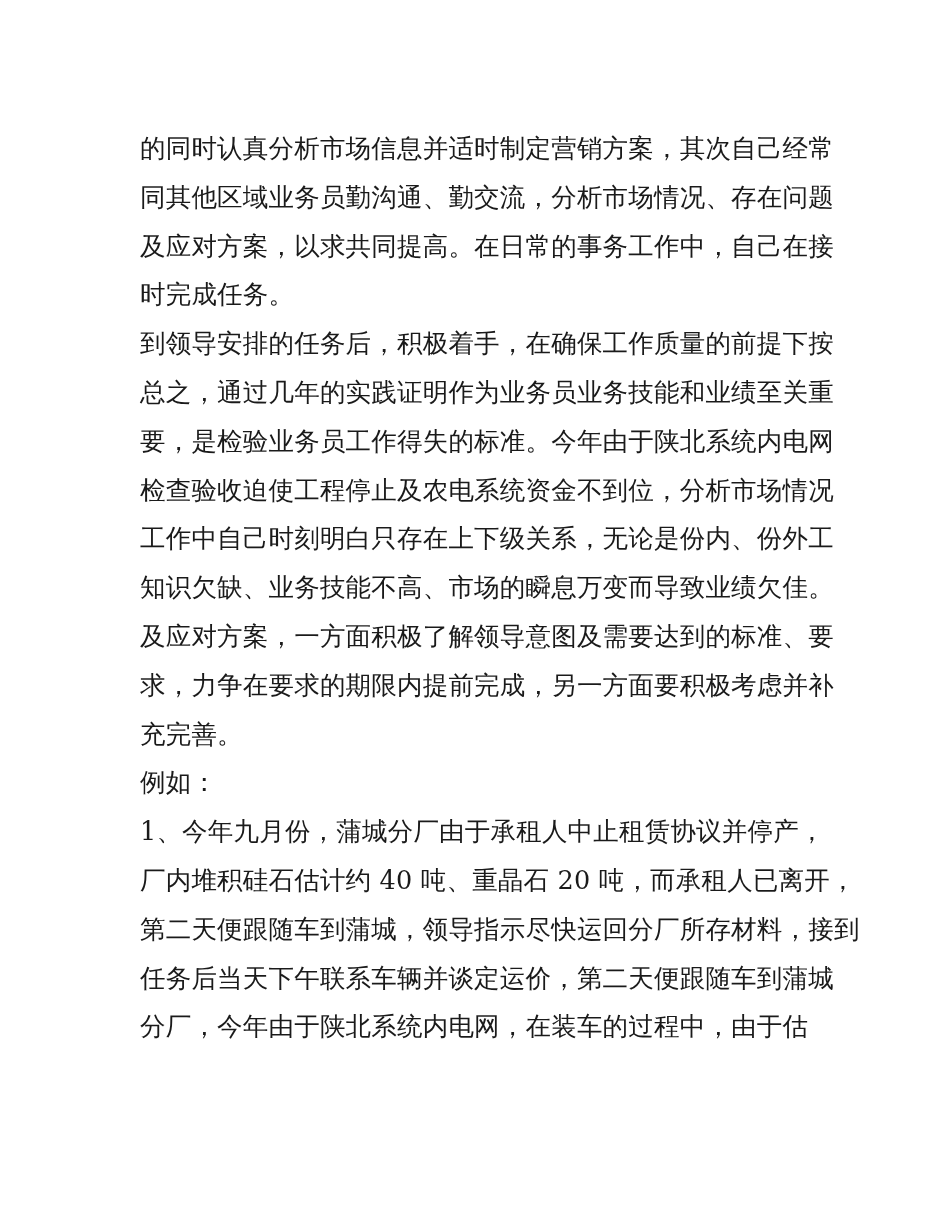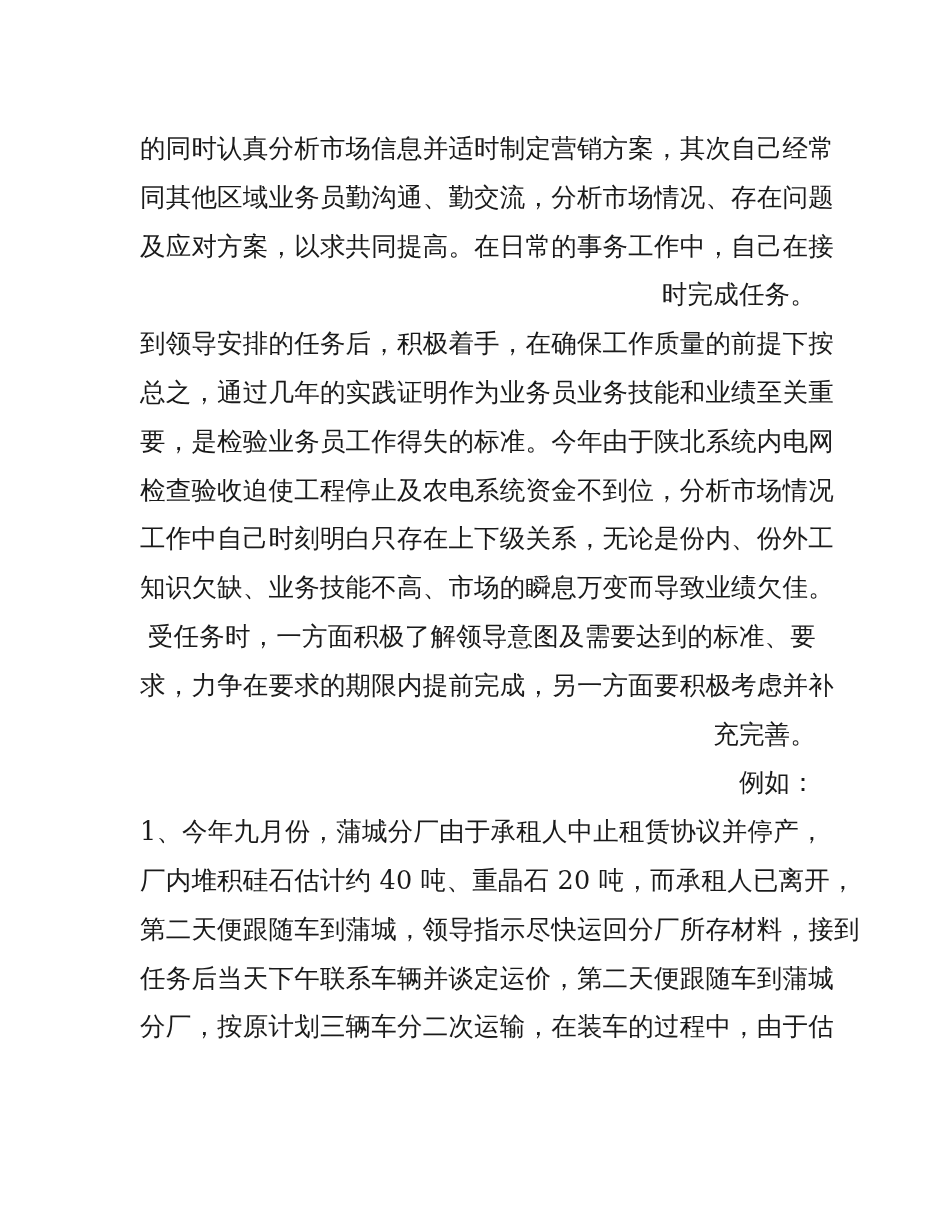--- a/index.html
+++ b/index.html
@@ -15,21 +15,20 @@
     }
     .page {
       position: absolute;
       left: 140px;
       top: 124px;
       width: 676px;
       color: #1a1a1a;
       font-family: "DejaVu Serif", "Liberation Serif", serif;
       font-size: 25.5px;
       line-height: 48.8px;
-      text-align: right;
     }
     .line {
       display: block;
       white-space: nowrap;
       height: 48.8px;
       letter-spacing: 0.2px;
     }
   </style>
 </head>
 <body>
@@ -41,27 +40,27 @@
     <span class="line">及应对方案，以求共同提高。在日常的事务工作中，自己在接</span>
     <span class="line">时完成任务。</span>
     <span class="line">到领导安排的任务后，积极着手，在确保工作质量的前提下按</span>
   </div>
   <div>
     <span class="line">总之，通过几年的实践证明作为业务员业务技能和业绩至关重</span>
     <span class="line">要，是检验业务员工作得失的标准。今年由于陕北系统内电网</span>
     <span class="line">检查验收迫使工程停止及农电系统资金不到位，分析市场情况</span>
     <span class="line">工作中自己时刻明白只存在上下级关系，无论是份内、份外工</span>
     <span class="line">知识欠缺、业务技能不高、市场的瞬息万变而导致业绩欠佳。</span>
-    <span class="line">受任务时，一方面积极了解领导意图及需要达到的标准、要</span>
+    <span class="line">及应对方案，一方面积极了解领导意图及需要达到的标准、要</span>
     <span class="line">求，力争在要求的期限内提前完成，另一方面要积极考虑并补</span>
     <span class="line">充完善。</span>
   </div>
   <div>
     <span class="line">例如：</span>
   </div>
   <div>
     <span class="line">1、今年九月份，蒲城分厂由于承租人中止租赁协议并停产，</span>
     <span class="line">厂内堆积硅石估计约 40 吨、重晶石 20 吨，而承租人已离开，</span>
     <span class="line">第二天便跟随车到蒲城，领导指示尽快运回分厂所存材料，接到</span>
     <span class="line">任务后当天下午联系车辆并谈定运价，第二天便跟随车到蒲城</span>
-    <span class="line">分厂，按原计划三辆车分二次运输，在装车的过程中，由于估</span>
+    <span class="line">分厂，今年由于陕北系统内电网，在装车的过程中，由于估</span>
   </div>
 </div>
 
 </body></html>

